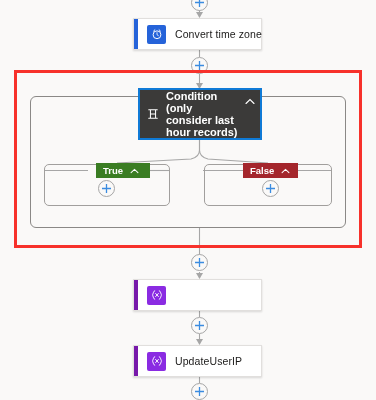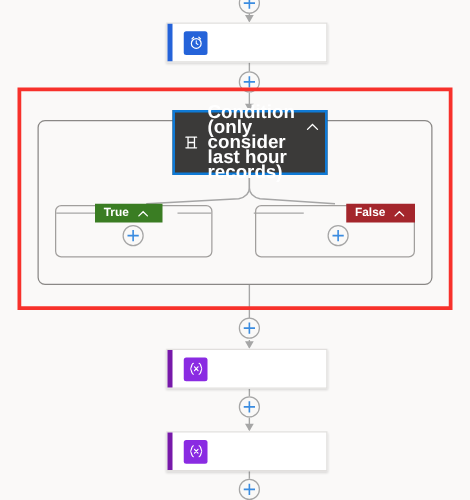--- a/index.html
+++ b/index.html
@@ -45,21 +45,21 @@
   }
 
   
   .cond{
     position:absolute;background:#3b3a39;border:2px solid #0f7ad6;
     box-sizing:border-box;display:flex;align-items:center;
     z-index:7;padding:6px 4px 6px 6px;
   }
   .cond .ic{width:14px;flex:0 0 14px;display:flex;align-items:center;justify-content:center;}
   .cond .lbl{
-    margin-left:6px;font-size:15px;line-height:12px;color:#ffffff;
+    margin-left:6px;font-size:11px;line-height:12px;color:#ffffff;
     font-weight:600;width:82px;
   }
   .cond .chev{margin-left:4px;flex:0 0 12px;display:flex;align-items:center;justify-content:center;align-self:flex-start;margin-top:2px;}
 
   
   .scope{
     position:absolute;border:1px solid #8a8886;border-radius:6px;
     background:transparent;box-sizing:border-box;z-index:2;
   }
   .branchbox{
@@ -138,20 +138,21 @@
 
   <div class="card" style="left:133px;top:18px;width:129px;height:32px;">
     <div class="accent" style="background:#2563d9;"></div>
     <div class="ic" style="background:#2563d9;">
       <svg width="12" height="12" viewBox="0 0 16 16">
         <circle cx="8" cy="9" r="5.2" fill="none" stroke="#ffffff" stroke-width="1.3"></circle>
         <path d="M8 6.2 V9 L9.8 10.1" stroke="#ffffff" stroke-width="1.1" fill="none" stroke-linecap="round"></path>
         <path d="M5.2 2.4 L3.4 4.1 M10.8 2.4 L12.6 4.1" stroke="#ffffff" stroke-width="1.3" stroke-linecap="round"></path>
       </svg>
     </div>
+    <div class="lbl">Convert time zone</div>
   </div>
 
   <div class="plus" style="left:191px;top:57px;">
     <svg width="11" height="11" viewBox="0 0 11 11">
       <path d="M5.5 1 V10 M1 5.5 H10" stroke="#3b8ce0" stroke-width="1.3" fill="none"></path>
     </svg>
   </div>
 
   <div id="redbox" style="left:14px;top:70px;width:348px;height:178px;"></div>
 
@@ -165,36 +166,36 @@
     </div>
     <div class="lbl">Condition (only consider last hour records)</div>
     <div class="chev">
       <svg width="10" height="7" viewBox="0 0 10 7">
         <path d="M1 5.5 L5 1.6 L9 5.5" stroke="#ffffff" stroke-width="1.1" fill="none" stroke-linecap="round"></path>
       </svg>
     </div>
   </div>
 
   <div class="branchbox" style="left:44px;top:164px;width:126px;height:42px;"></div>
-  <div class="pill true" style="left:76px;top:163px;width:54px;">
+  <div class="pill true" style="left:96px;top:163px;width:54px;">
     <span>True</span>
     <span class="chev">
       <svg width="9" height="6" viewBox="0 0 10 7">
         <path d="M1 5.5 L5 1.6 L9 5.5" stroke="#ffffff" stroke-width="1.2" fill="none" stroke-linecap="round"></path>
       </svg>
     </span>
   </div>
   <div class="plus" style="left:98px;top:180px;">
     <svg width="11" height="11" viewBox="0 0 11 11">
       <path d="M5.5 1 V10 M1 5.5 H10" stroke="#3b8ce0" stroke-width="1.3" fill="none"></path>
     </svg>
   </div>
 
   <div class="branchbox" style="left:204px;top:164px;width:128px;height:42px;"></div>
-  <div class="pill false" style="left:243px;top:163px;width:55px;margin-left:34px;">
+  <div class="pill false" style="left:243px;top:163px;width:55px;">
     <span>False</span>
     <span class="chev">
       <svg width="9" height="6" viewBox="0 0 10 7">
         <path d="M1 5.5 L5 1.6 L9 5.5" stroke="#ffffff" stroke-width="1.2" fill="none" stroke-linecap="round"></path>
       </svg>
     </span>
   </div>
   <div class="plus" style="left:262px;top:180px;">
     <svg width="11" height="11" viewBox="0 0 11 11">
       <path d="M5.5 1 V10 M1 5.5 H10" stroke="#3b8ce0" stroke-width="1.3" fill="none"></path>
@@ -226,20 +227,21 @@
 
   <div class="card" style="left:133px;top:345px;width:129px;height:32px;">
     <div class="accent" style="background:#7719aa;"></div>
     <div class="ic" style="background:#8a2be2;">
       <svg width="14" height="14" viewBox="0 0 16 16">
         <path d="M5.4 3 C3.6 3 3.6 8 2.6 8 C3.6 8 3.6 13 5.4 13" stroke="#ffffff" stroke-width="1.05" fill="none" stroke-linecap="round"></path>
         <path d="M10.6 3 C12.4 3 12.4 8 13.4 8 C12.4 8 12.4 13 10.6 13" stroke="#ffffff" stroke-width="1.05" fill="none" stroke-linecap="round"></path>
         <path d="M6.4 6.2 L9.6 9.8 M9.6 6.2 L6.4 9.8" stroke="#ffffff" stroke-width="1.05" fill="none" stroke-linecap="round"></path>
       </svg>
     </div>
+    <div class="lbl">UpdateUserIP</div>
   </div>
 
   <div class="plus" style="left:191px;top:383px;">
     <svg width="11" height="11" viewBox="0 0 11 11">
       <path d="M5.5 1 V10 M1 5.5 H10" stroke="#3b8ce0" stroke-width="1.3" fill="none"></path>
     </svg>
   </div>
 
 </div>
 

